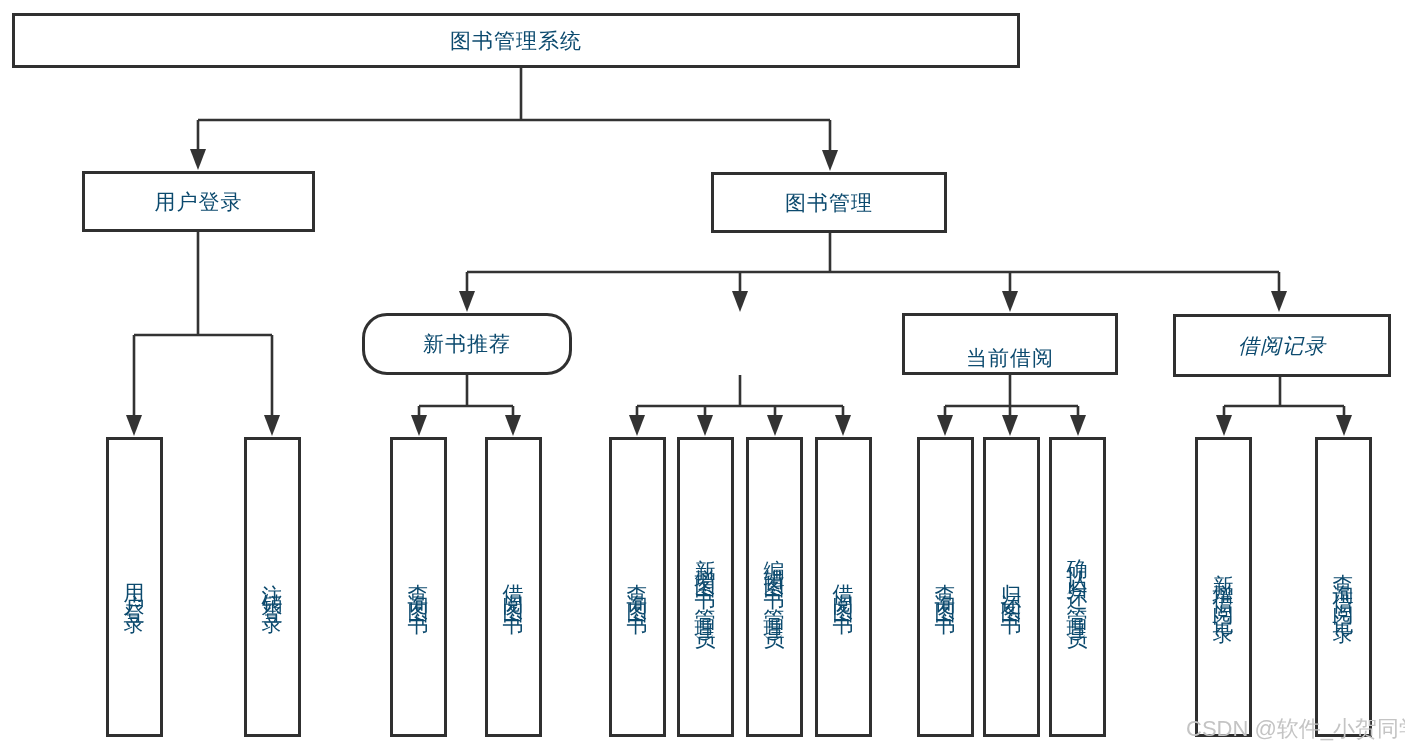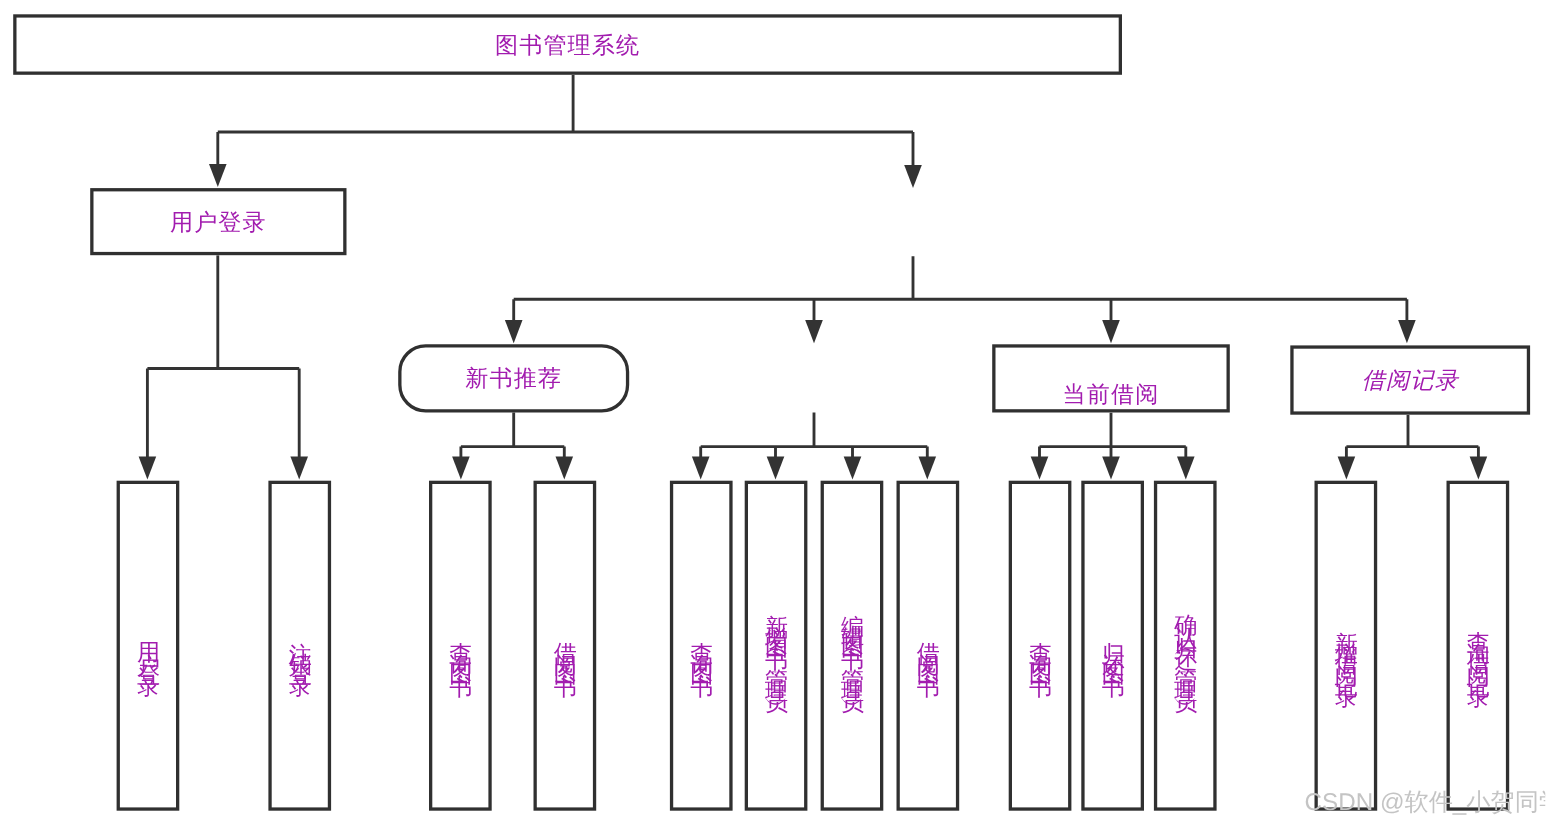--- a/index.html
+++ b/index.html
@@ -22,21 +22,21 @@
     z-index: 1;
   }
   .box {
     position: absolute;
     box-sizing: border-box;
     border: 3px solid #303030;
     background: #ffffff;
     display: flex;
     align-items: center;
     justify-content: center;
-    color: #a21caf;
+    color: #0c4a6e;
     font-size: 21px;
     z-index: 2;
     letter-spacing: 1px;
   }
   .box.v span {
     writing-mode: vertical-rl;
     line-height: 1;
     letter-spacing: 10px;
     letter-spacing: 10px;
   }
@@ -101,20 +101,23 @@
     </g>
   </svg>
 
   <div class="box" style="left:12px; top:13px; width:1008px; height:55px;">
     <span>图书管理系统</span>
   </div>
 
   <div class="box" style="left:82px; top:171px; width:233px; height:61px;">
     <span>用户登录</span>
   </div>
+  <div class="box" style="left:711px; top:172px; width:236px; height:61px;">
+    <span>图书管理</span>
+  </div>
 
   <div class="box" style="left:362px; top:313px; width:210px; height:62px;border-radius:25px;">
     <span>新书推荐</span>
   </div>
   <div class="box" style="left:902px; top:313px; width:216px; height:62px;align-items:flex-end;">
     <span>当前借阅</span>
   </div>
   <div class="box" style="left:1173px; top:314px; width:218px; height:63px;font-style:italic;">
     <span>借阅记录</span>
   </div>

